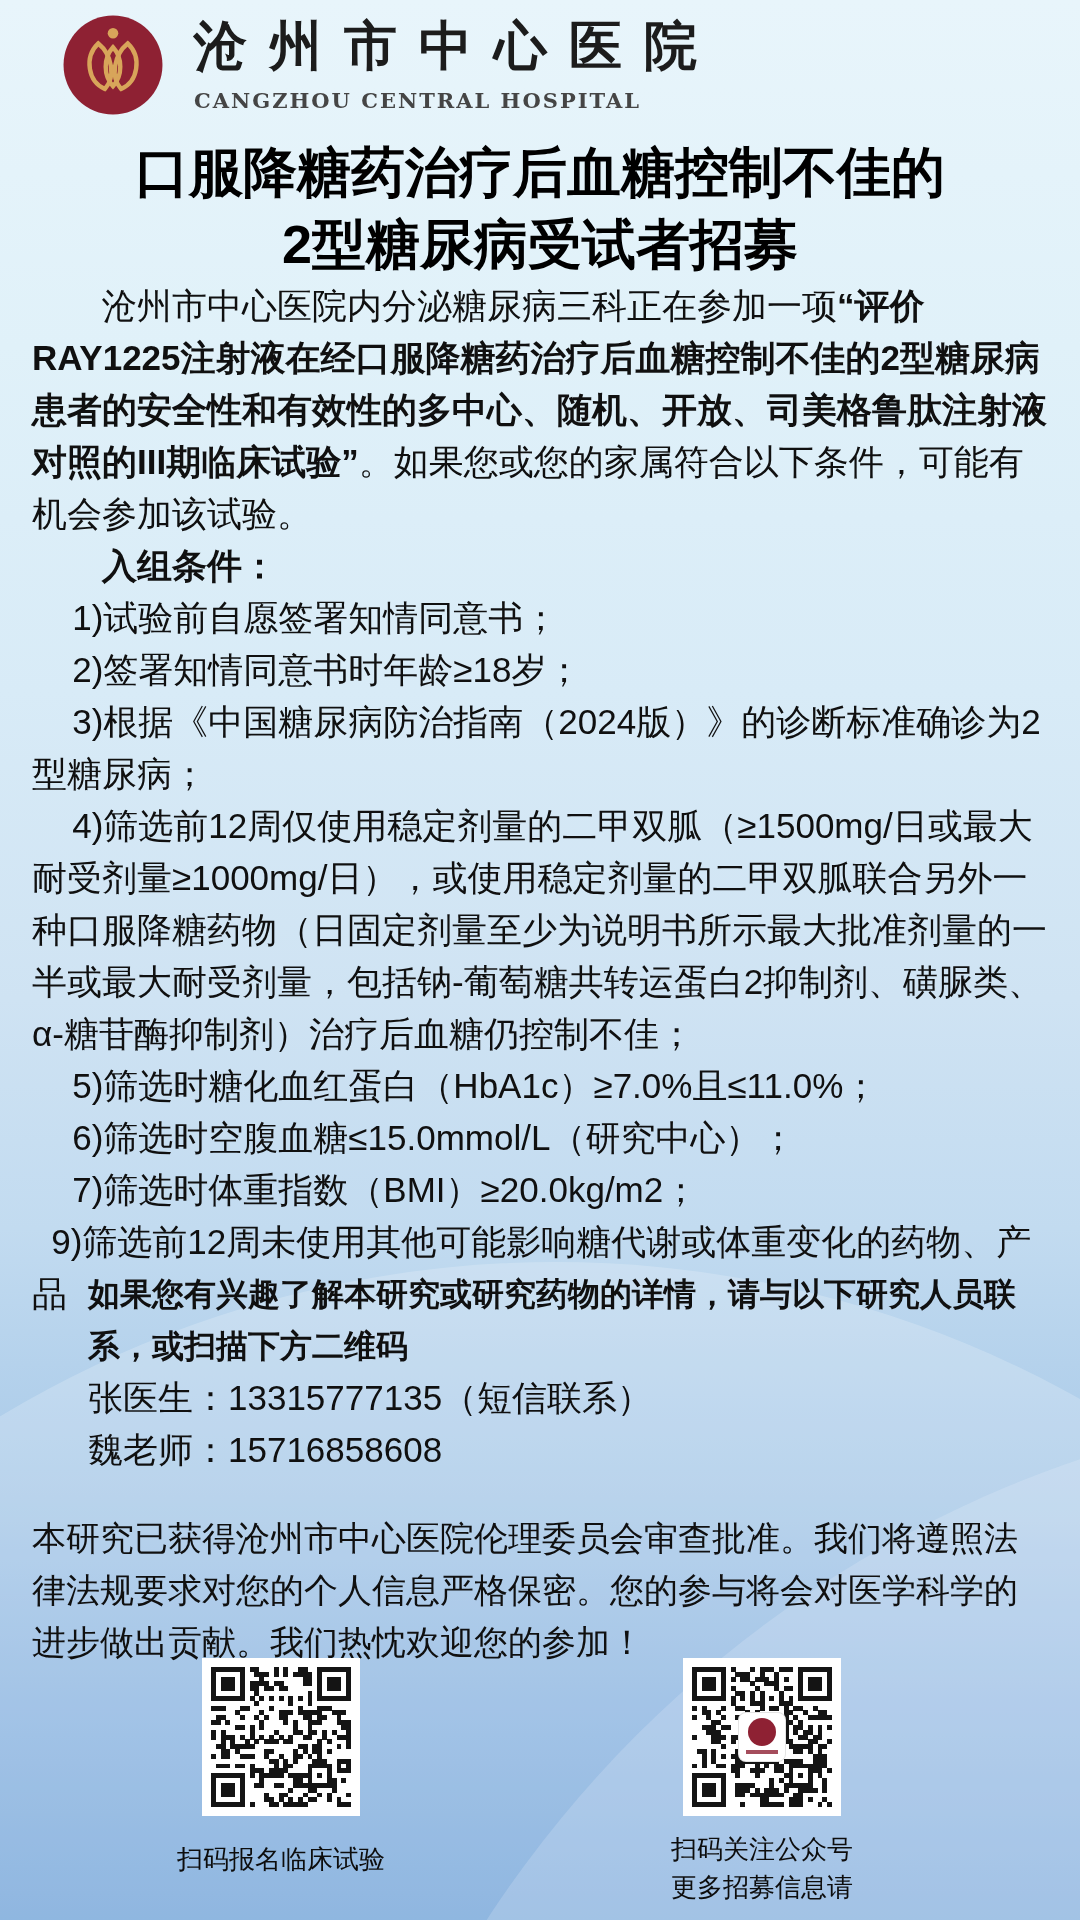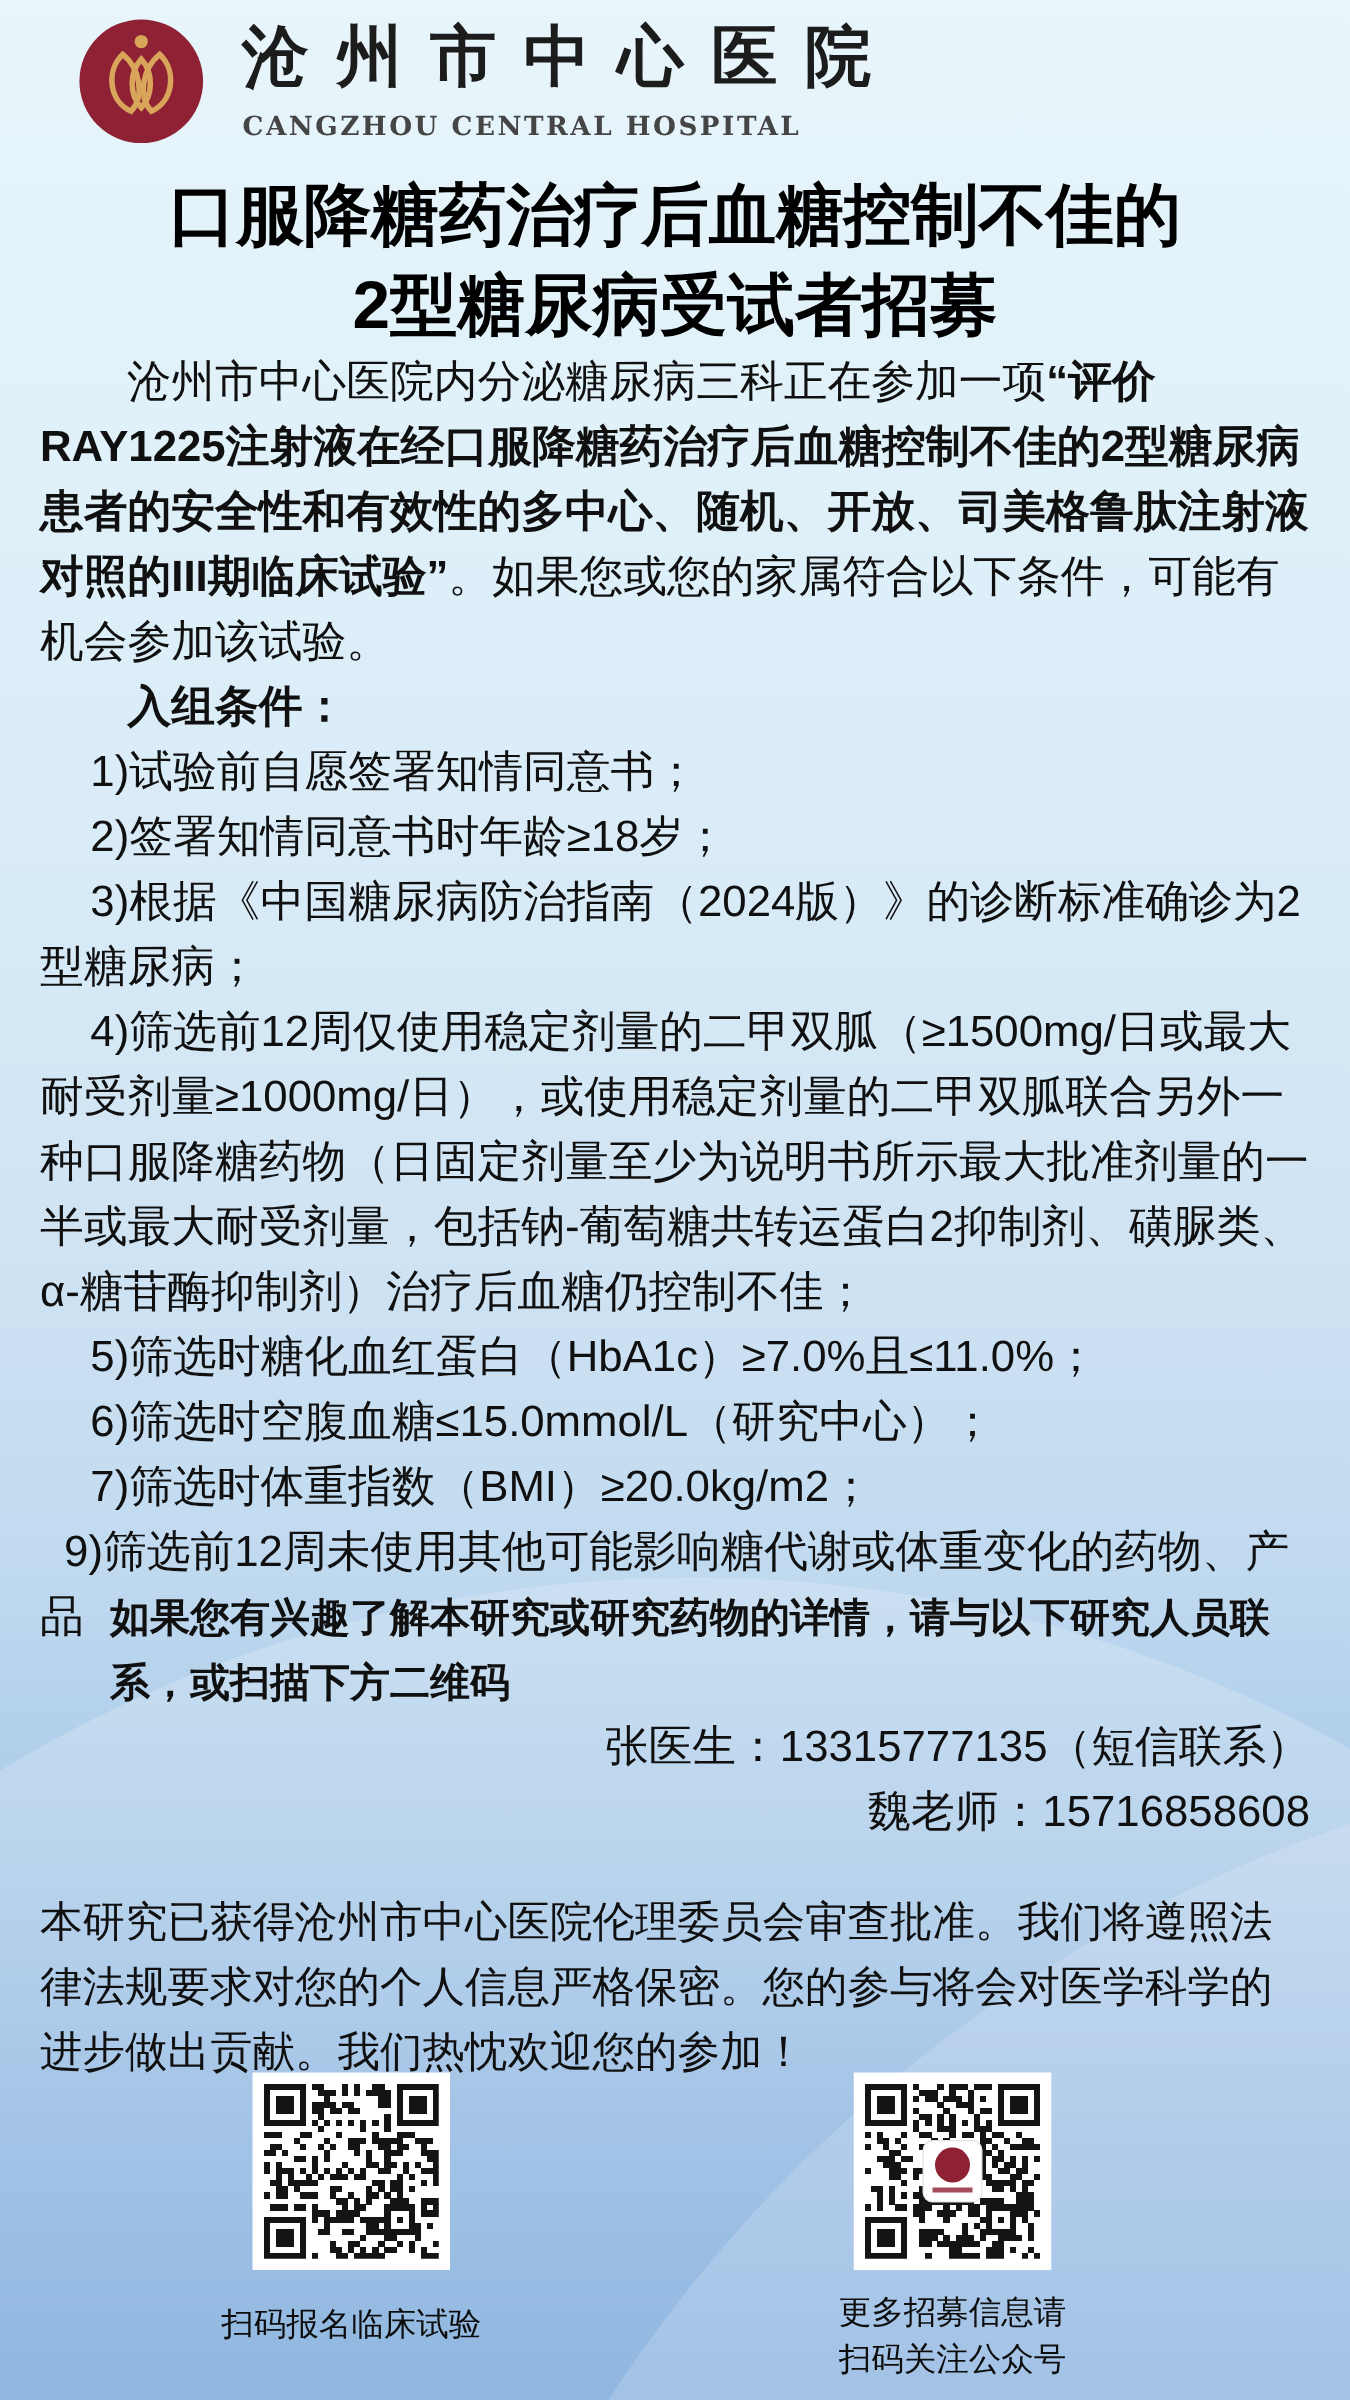--- a/index.html
+++ b/index.html
@@ -31,21 +31,21 @@
   .body-text p{margin:0;}
   .body-text{font-size:35px;line-height:52px;}
   .para{text-indent:2em;}
   .b{font-weight:bold;}
   .criteria-heading{font-weight:bold;text-indent:2em;}
   .item{text-indent:1.15em;}
   .item-last{text-indent:0.55em;}
 
   .contact-abs{position:absolute;left:32px;right:32px;top:1268px;}
   .contact-intro{font-weight:bold;padding-left:56px;font-size:32px;line-height:52px;margin:0;}
-  .contact-line{padding-left:56px;font-size:35px;line-height:52px;margin:0;text-align:right;}
+  .contact-line{padding-left:56px;font-size:35px;line-height:52px;margin:0;}
 
   .ethics{position:absolute;left:32px;right:32px;top:1512px;font-size:34px;line-height:52px;margin:0;}
 
   
   .qr-row{position:absolute;left:0;top:1658px;width:890px;height:262px;}
   .qr-fig{position:absolute;width:330px;text-align:center;}
   .qr-fig-left{left:116px;}
   .qr-fig-right{left:597px;}
   .qr-box{position:relative;width:158px;height:158px;background:#ffffff;margin:0 auto;}
   .qr-box svg{position:absolute;left:9px;top:9px;width:140px;height:140px;}
@@ -899,18 +899,18 @@
             <rect x="22" y="28" width="1.02" height="1.02"></rect>
             <rect x="26" y="28" width="1.02" height="1.02"></rect>
             <rect x="28" y="28" width="1.02" height="1.02"></rect>
           </svg>
         <div class="qr-center-logo">
           <div class="dot"></div>
           <div class="bar"></div>
         </div>
       </div>
       <div class="qr-caption qr-caption-2l">
+        <div>扫码关注公众号</div>
         <div>更多招募信息请</div>
-        <div>扫码关注公众号</div>
       </div>
     </div>
   </div>
 </div>
 
 </body></html>

